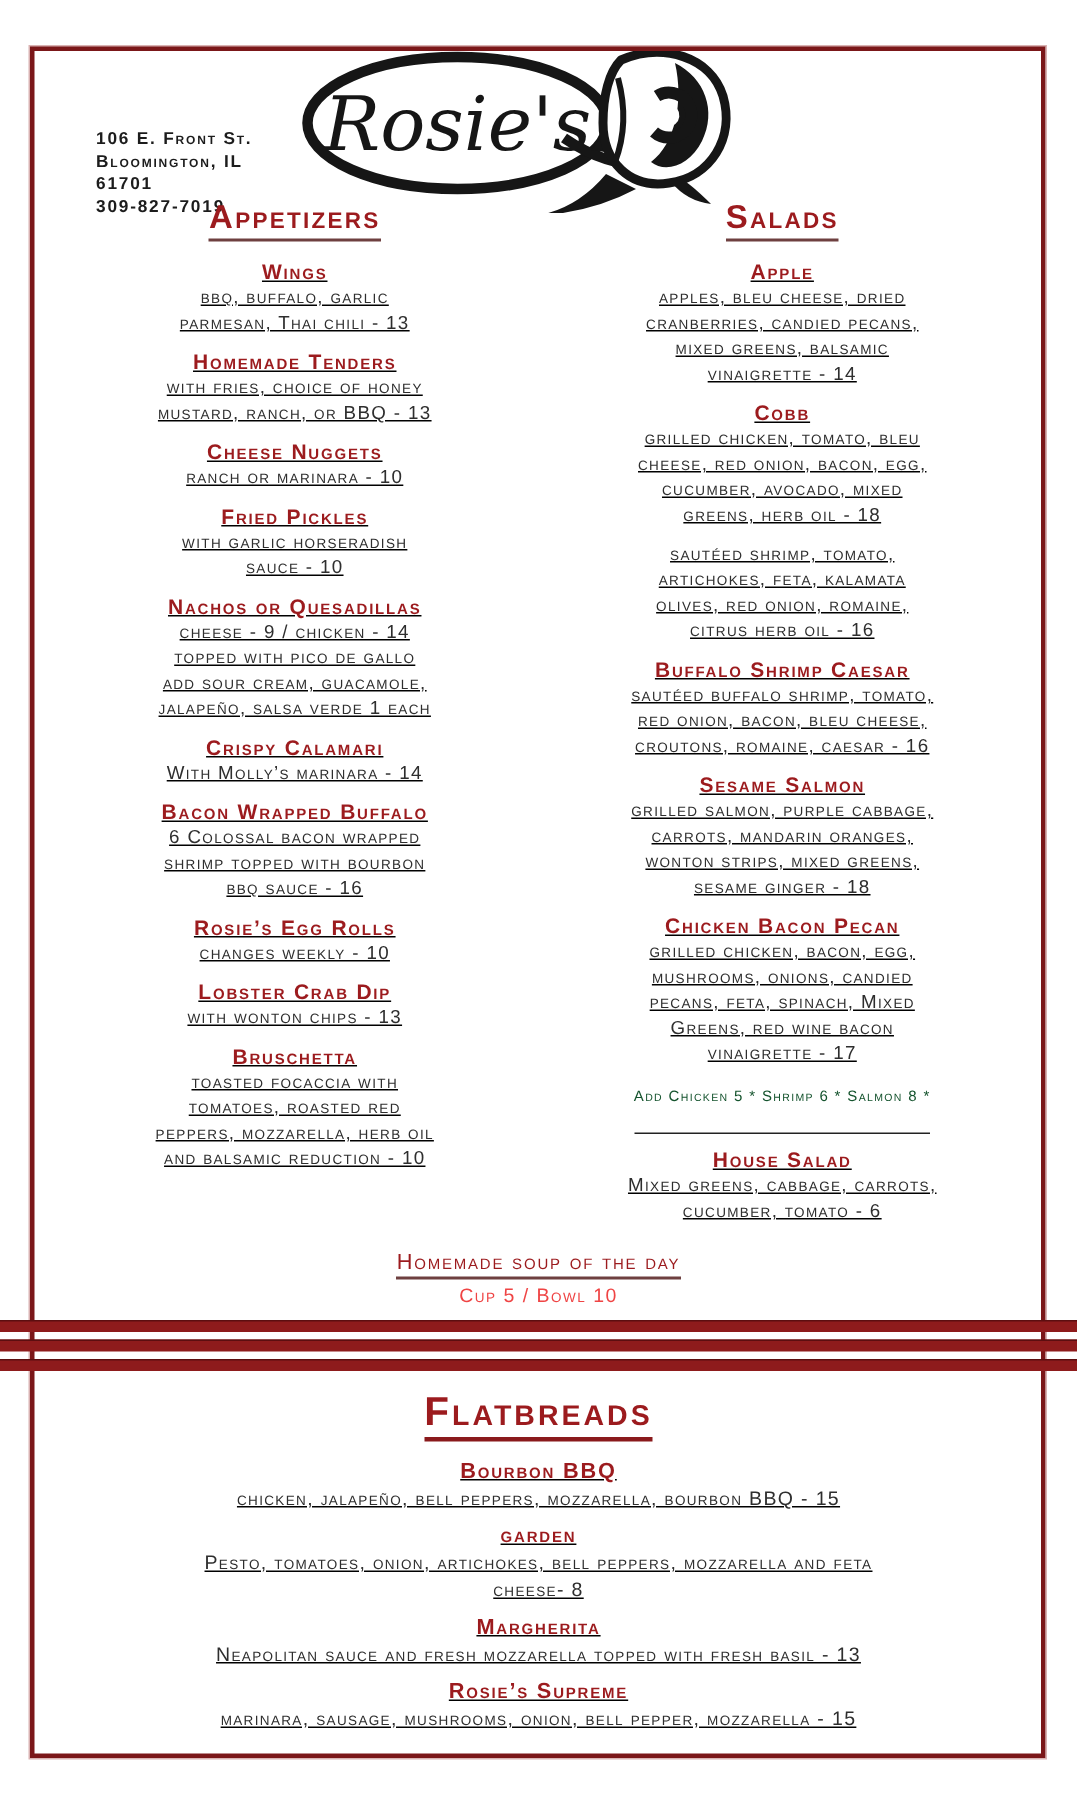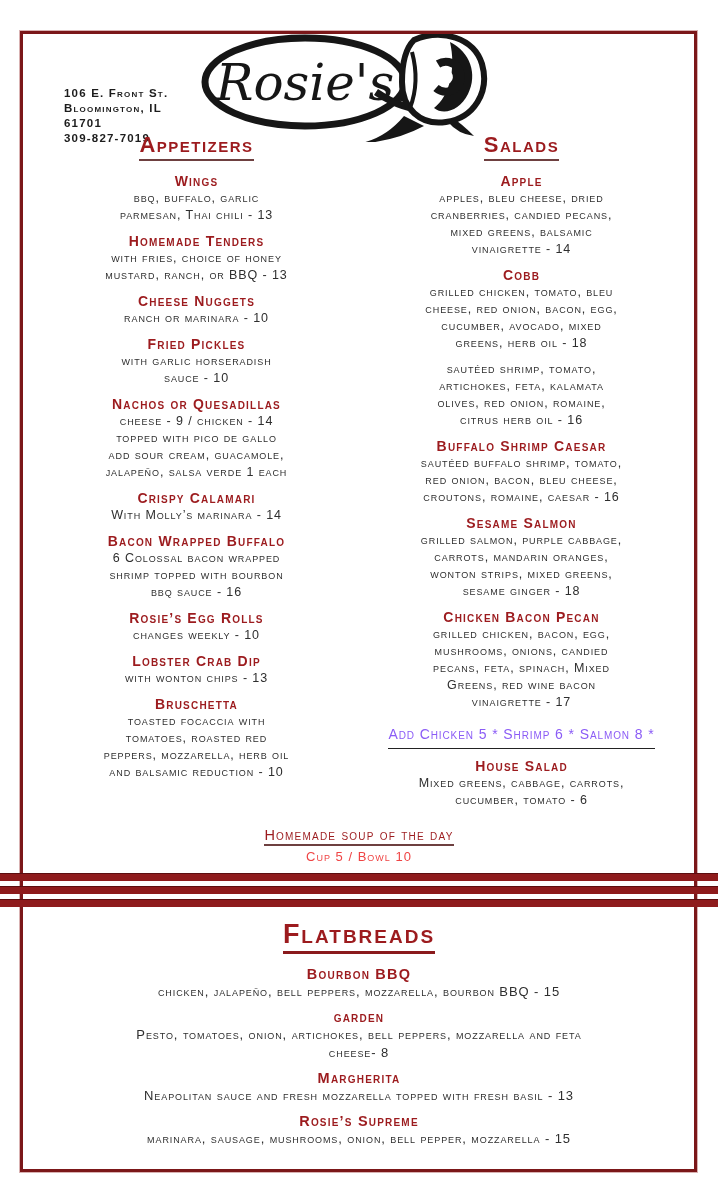--- a/index.html
+++ b/index.html
@@ -25,33 +25,33 @@
   .logo{position:absolute;left:198px;top:30px;width:330px;height:112px;}
   
   .main{position:absolute;left:0;top:128px;width:718px;}
   .columns{display:flex;padding:0 34px;}
   .col{width:50%;text-align:center;}
   .sec-title{
     display:inline-block;margin:4px 0 12px 0;
     font-size:22px;font-weight:700;color:#9c1b1e;letter-spacing:1.5px;
     border-bottom:2px solid #6e4040;padding-bottom:1px;
   }
-  .item{margin-bottom:9px;}
+  .item{margin-bottom:9px;text-decoration:underline;}
   .iname{
     margin:0 0 1px 0;font-size:14px;font-weight:700;color:#9c1b1e;
     letter-spacing:1.2px;
   }
   .idesc{
     margin:0;font-size:12.5px;font-weight:400;color:#2e2e2e;
     letter-spacing:0.9px;line-height:17px;white-space:pre-line;
   }
   .add-note{
     display:inline-block;margin:6px 0 9px 0;
-    font-size:14px;color:#8b5cf6;letter-spacing:0.9px;
-    border-bottom:1.5px solid #222;padding-bottom:6px;
+    font-size:10px;color:#14532d;letter-spacing:0.9px;
+    border-bottom:1.5px solid #222;padding-bottom:18px;
   }
   .soup{ text-align:center;margin-top:8px;}
   .soup-title{
     display:inline-block;margin:0;
     font-size:14.5px;font-weight:400;color:#9c1b1e;letter-spacing:1.2px;
     border-bottom:2px solid #6e4040;padding-bottom:1px;
   }
   .soup-price{margin:3px 0 0 0;font-size:13px;color:#ef4444;letter-spacing:1px;}
   
   .stripes{margin-top:9px;width:718px;position:relative;z-index:6;}

